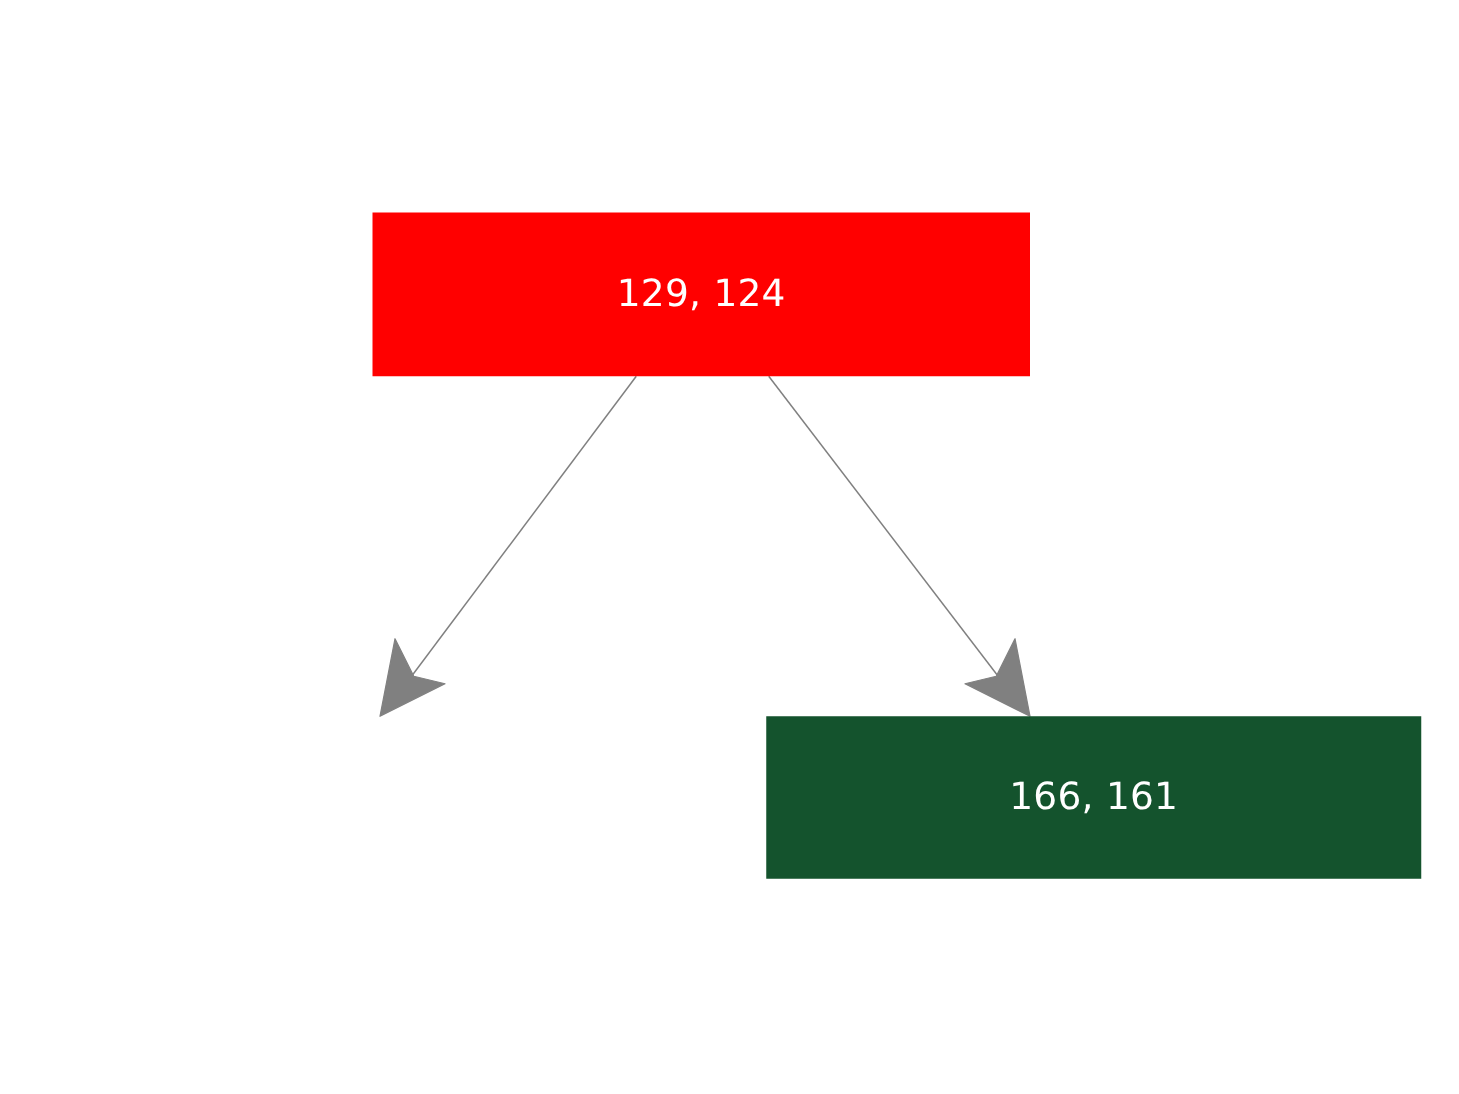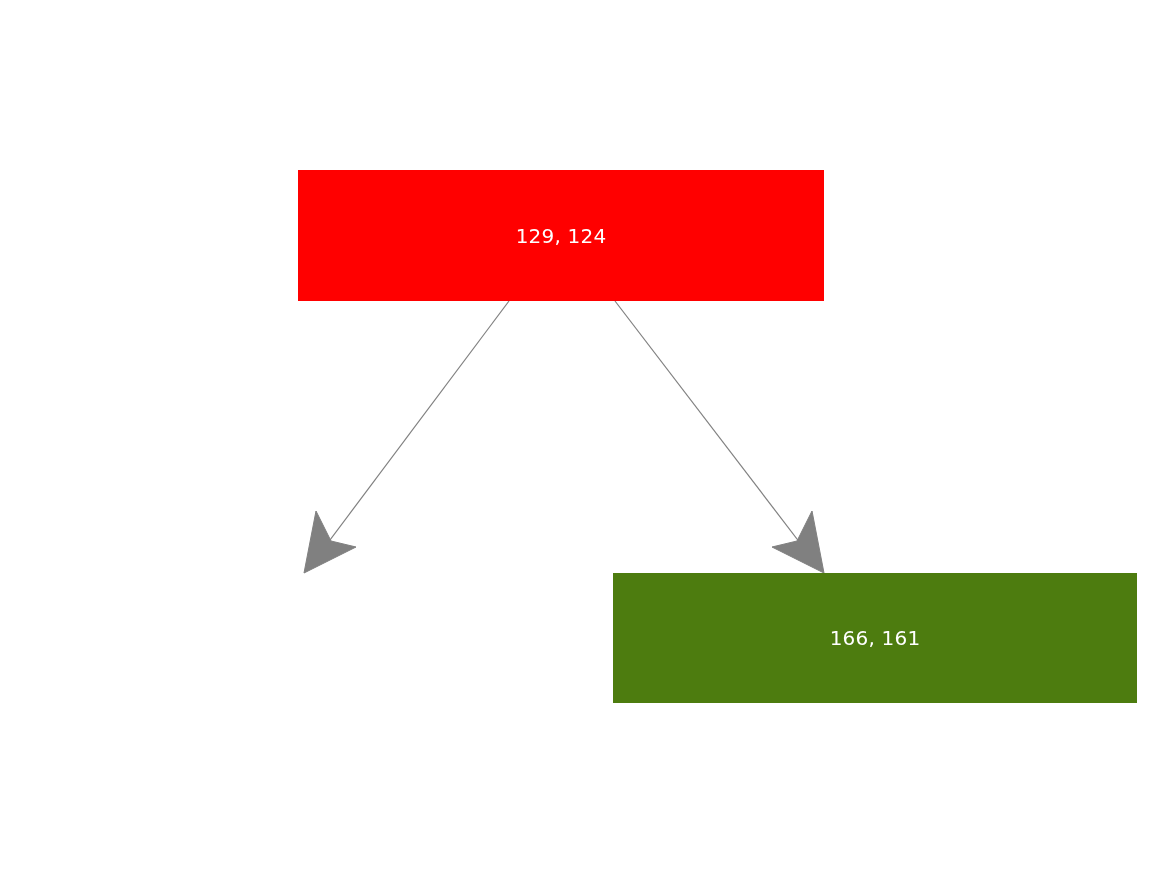--- a/index.html
+++ b/index.html
@@ -26,21 +26,21 @@
     height: 875px;
     pointer-events: none;
   }
   .node {
     position: absolute;
     display: flex;
     align-items: center;
     justify-content: center;
     box-sizing: border-box;
     color: #ffffff;
-    font-size: 20px;
+    font-size: 30px;
     line-height: 1;
     letter-spacing: 0.2px;
     white-space: nowrap;
     user-select: none;
   }
   .node-root {
     left: 298px;
     top: 170px;
     width: 526px;
     height: 131px;
@@ -51,21 +51,21 @@
     top: 573px;
     width: 450px;
     height: 130px;
     background: #0000ff;
   }
   .node-right {
     left: 613px;
     top: 573px;
     width: 524px;
     height: 130px;
-    background: #4d7c0f;
+    background: #14532d;
   }
   .node-label {
     display: block;
     pointer-events: none;
   }
 </style>
 </head>
 <body>
 
 <div id="canvas">

